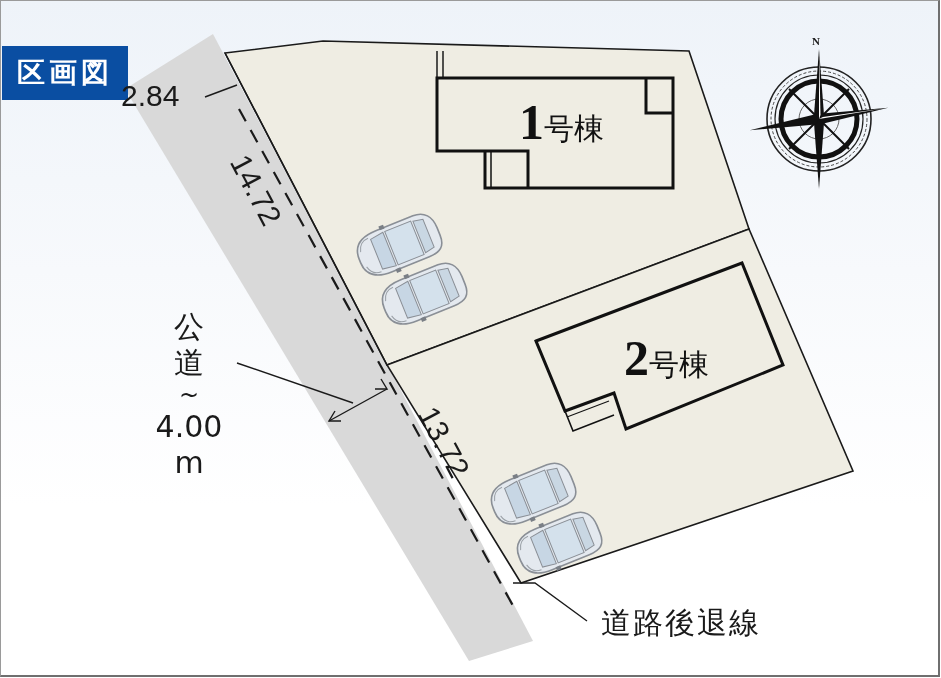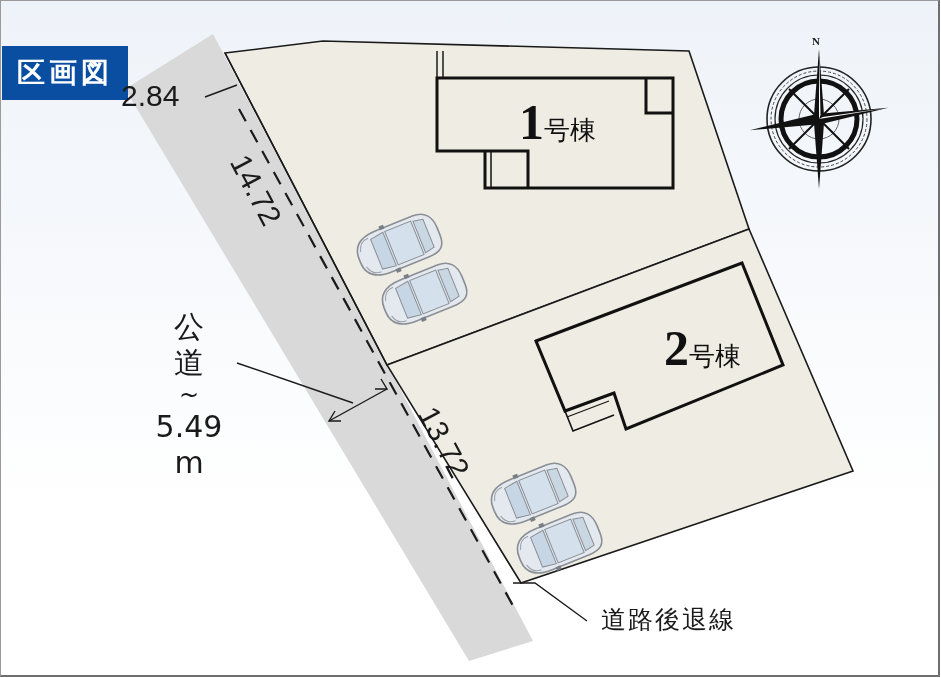--- a/index.html
+++ b/index.html
@@ -33,30 +33,30 @@
       position: absolute; color: #1a1a1a;
       font-family: "Liberation Sans", "DejaVu Sans", sans-serif;
       white-space: nowrap;
     }
     .dim { font-size: 30px; }
     .bldg {
       font-family: "Liberation Serif", "DejaVu Serif", serif;
       color: #111; white-space: nowrap; position: absolute;
     }
     .bldg .num { font-size: 50px; font-weight: bold; }
-    .bldg .suf { font-size: 26px; }
+    .bldg .suf { font-size: 30px; }
     .road-label {
       position: absolute; left: 148px; top: 308px; width: 80px;
       text-align: center; font-size: 30px; line-height: 36px; color: #1a1a1a;
       font-family: "DejaVu Sans", sans-serif;
     }
     .road-label .wave { font-size: 24px; line-height: 28px; }
     .setback-label {
       position: absolute; left: 600px; top: 602px;
-      font-size: 25px; color: #1a1a1a; letter-spacing: 2px;
+      font-size: 30px; color: #1a1a1a; letter-spacing: 2px;
       font-family: "DejaVu Sans", sans-serif;
     }
   </style>
 </head>
 <body>
 
 <div class="frame">
 
   <svg class="plan" width="941" height="678" viewBox="0 0 941 678">
     <defs>
@@ -146,26 +146,26 @@
   <span class="lbl dim" style="left:120px; top:78px;">2.84</span>
 
   <span class="lbl dim" style="left:252px; top:148px; transform: rotate(62deg); transform-origin: left top;">14.72</span>
 
   <span class="lbl dim" style="left:440px; top:400px; transform: rotate(62deg); transform-origin: left top;">13.72</span>
 
   <div class="bldg" style="left:518px; top:92px;">
     <span class="num">1</span><span class="suf">号棟</span>
   </div>
 
-  <div class="bldg" style="left:623px; top:318px;margin-left:40px;">
+  <div class="bldg" style="left:623px; top:328px;">
     <span class="num">2</span><span class="suf">号棟</span>
   </div>
 
   <div class="road-label">
     <div>公</div>
     <div>道</div>
     <div class="wave">~</div>
-    <div>5.49</div>
+    <div>4.00</div>
     <div>m</div>
   </div>
 
   <div class="setback-label">道路後退線</div>
 </div>
 
 </body></html>

